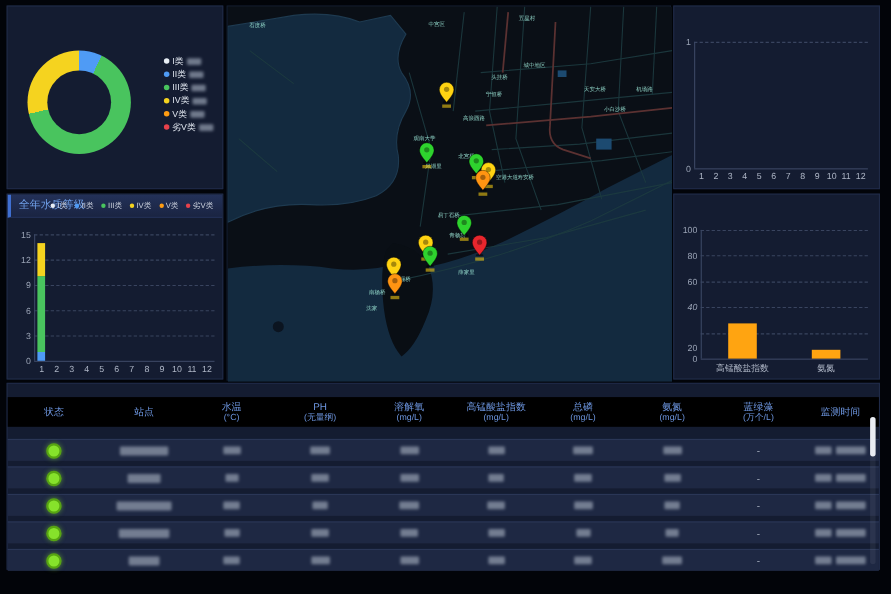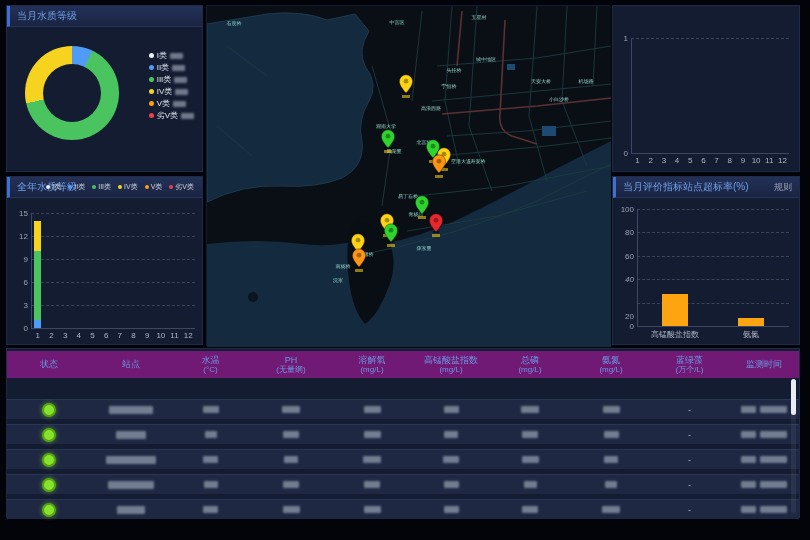--- a/index.html
+++ b/index.html
@@ -26,39 +26,36 @@
   .grid{position:absolute;border-top:1px dashed #39445f;height:0;}
   .axis-l{position:absolute;width:1px;background:#3b4764;}
   .axis-b{position:absolute;height:1px;background:#3b4764;}
   .bar{position:absolute;}
   .xcat{position:absolute;font-size:8px;color:#aeb6c6;text-align:center;transform:translateX(-50%);white-space:nowrap;}
   #map{position:absolute;left:206px;top:5px;width:404px;height:341px;background:#0a0f16;border:1px solid #131d30;box-sizing:border-box;}
   .map-label{position:absolute;font-size:5px;color:#8fd3c6;transform:translate(-50%,-50%);white-space:nowrap;pointer-events:none;}
   .pin{position:absolute;width:16px;height:20px;transform:translate(-50%,-100%);cursor:pointer;}
   .pin-tag{position:absolute;width:8px;height:3px;background:#ffd312;opacity:.55;filter:blur(.7px);transform:translate(-50%,0);}
   
-  .t-head{display:grid;height:27px;background:#701a75;align-items:center;margin-top:2px;}
+  .t-head{display:grid;height:27px;background:#000000;align-items:center;margin-top:12px;}
   .t-cell{text-align:center;color:#6d96e0;line-height:1.15;}
   .t-cell .l1{font-size:9px;} .t-cell .l2{font-size:8px;}
   .t-row{display:grid;height:19px;background:#1e2843;align-items:center;margin-bottom:5px;border-top:1px solid #2a3656;}
   .c{display:flex;justify-content:center;align-items:center;}
   .status-dot{width:10px;height:10px;border-radius:50%;background:#86e22b;border:2px solid #57a412;box-shadow:0 0 5px rgba(134,226,43,.55);}
   .dash{color:#aab3c2;font-size:9px;}
   .tscroll-track{position:absolute;right:3px;top:30px;width:5px;height:134px;background:rgba(255,255,255,.06);border-radius:3px;}
   .tscroll-thumb{position:absolute;right:3px;top:30px;width:5px;height:36px;background:#e9ecf2;border-radius:3px;cursor:pointer;}
 </style>
 </head>
 <body>
 
 <div id="stage">
 
   <section class="panel" style="left:6px;top:5px;width:197px;height:167px;">
-    <div class="phead">
-      <span>当月水质等级</span>
-    </div>
     <div class="donut-wrap">
       <div class="donut" id="donut" style="background: conic-gradient(rgb(79, 155, 245) 0deg, rgb(79, 155, 245) 25.71deg, rgb(73, 196, 94) 25.71deg, rgb(73, 196, 94) 257.14deg, rgb(245, 211, 31) 257.14deg, rgb(245, 211, 31) 360deg);"></div>
       <div class="donut-hole"></div>
     </div>
     <div class="dlegend" id="donut-legend">
         <div class="li">
           <div class="dot" style="background: rgb(232, 238, 245);"></div>
           <div class="lab">I类</div>
           <div class="blur-chip" style="width: 13px; height: 6px;"></div>
         </div>
@@ -301,24 +298,20 @@
         <div class="xcat" style="left: 103.583px; top: 130px;">7</div>
         <div class="xcat" style="left: 116.75px; top: 130px;">8</div>
         <div class="xcat" style="left: 129.917px; top: 130px;">9</div>
         <div class="xcat" style="left: 143.083px; top: 130px;">10</div>
         <div class="xcat" style="left: 156.25px; top: 130px;">11</div>
         <div class="xcat" style="left: 169.417px; top: 130px;">12</div>
       </div>
   </section>
 
   <section class="panel" style="left:612px;top:176px;width:188px;height:169px;">
-    <div class="phead">
-      <span>当月评价指标站点超标率(%)</span>
-      <span class="rule-link">规则</span>
-    </div>
     <div id="rate-chart" style="position:absolute;left:0;top:20px;right:0;bottom:0;">
         <div class="tick" style="right: 165px; top: 125px;">0</div>
         <div class="tick" style="right: 165px; top: 115px;">20</div>
         <div class="grid" style="left: 24px; width: 152px; top: 105.6px;"></div>
         <div class="tick" style="right: 165px; top: 78.2px; font-style: italic;">40</div>
         <div class="grid" style="left: 24px; width: 152px; top: 82.2px;"></div>
         <div class="tick" style="right: 165px; top: 54.8px;">60</div>
         <div class="grid" style="left: 24px; width: 152px; top: 58.8px;"></div>
         <div class="tick" style="right: 165px; top: 31.4px;">80</div>
         <div class="grid" style="left: 24px; width: 152px; top: 35.4px;"></div>

